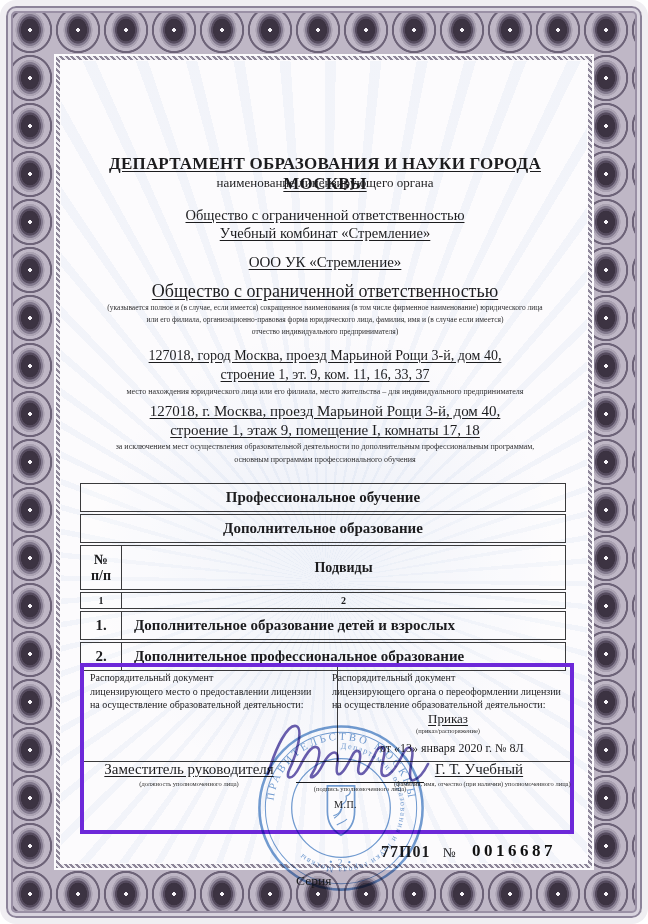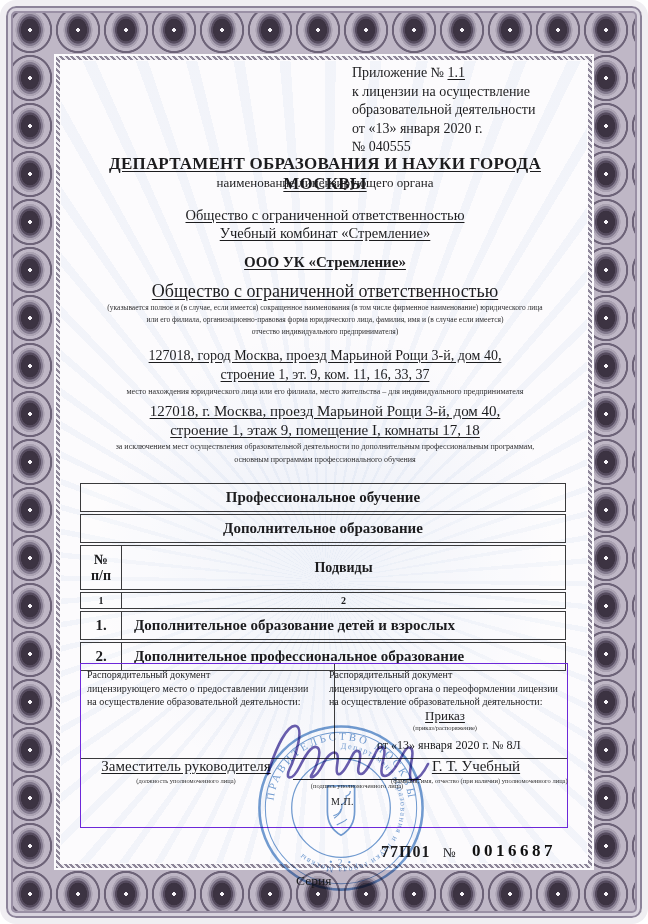--- a/index.html
+++ b/index.html
@@ -22,40 +22,40 @@
     repeating-conic-gradient(from 225deg at 264px 520px, rgba(125,160,210,.08) 0 1.2deg, transparent 1.2deg 5deg);}
   .content{position:absolute;inset:0;}
   .u{text-decoration:underline;text-underline-offset:2px;}
   .ctr{left:70px;width:510px;text-align:center;}
   .fine{font-size:7.5px;color:#2e2e30;line-height:12px;}
   
   .appendix{left:352px;top:64px;width:236px;font-size:14px;line-height:18.5px;text-align:left;}
   .dept-title{top:154px;font-size:17px;font-weight:bold;letter-spacing:.2px;}
   .dept-cap{top:175px;font-size:13px;}
   .org1{top:206px;font-size:14.5px;line-height:18px;}
-  .org-short{top:254px;font-size:15px;font-weight:bold;}
+  .org-short{top:254px;font-size:15px;}
   .legal-form{top:281px;font-size:18px;}
   .org-cap{top:302px;}
   .addr1{top:346px;font-size:14px;line-height:19px;}
   .addr1-cap{top:386px;font-size:8px;}
   .addr2{top:402px;font-size:15px;line-height:19px;}
   .addr2-cap{top:441px;font-size:8px;line-height:12.5px;}
   
   .tbl{left:80px;top:483px;width:486px;font-weight:bold;}
   .trow{border:1px solid #3a3a3c;margin-top:2px;display:flex;align-items:center;background:rgba(255,255,255,.25);}
   .trow:first-child{margin-top:0;}
   .trow.section{height:27px;justify-content:center;font-size:15px;}
   .c1{width:40px;align-self:stretch;border-right:1px solid #3a3a3c;display:flex;flex-direction:column;align-items:center;justify-content:center;}
   .c2{flex:1;display:flex;align-items:center;justify-content:center;}
   .trow.head{height:43px;font-size:14px;}
   .trow.nums{height:15px;font-size:10px;}
   .trow.item{height:27px;font-size:15px;}
   .trow.item .c2{justify-content:flex-start;padding-left:12px;}
   
-  .orders{left:80px;top:663px;width:486px;height:163px;border:1px solid #6d28d9;}
+  .orders{left:80px;top:663px;width:486px;height:163px;border:4px solid #6d28d9;}
   .oleft{position:absolute;left:0;top:0;width:241px;height:86px;border-right:1px solid #3a3a3c;border-bottom:1px solid #3a3a3c;padding:4px 6px;font-size:10px;line-height:13.5px;}
   .oright{position:absolute;left:242px;top:0;right:0;height:86px;border-bottom:1px solid #3a3a3c;padding:4px 6px;font-size:10px;line-height:13.5px;}
   .prikaz{position:absolute;left:242px;top:44px;right:0;text-align:center;font-size:13px;}
   .prikaz-cap{position:absolute;left:242px;top:60px;right:0;text-align:center;font-size:6.5px;color:#333;}
   .odate{position:absolute;left:296px;top:74px;font-size:12px;}
   .sig-pos{position:absolute;left:4px;top:94px;width:202px;text-align:center;font-size:15px;}
   .sig-mid{position:absolute;left:212px;top:94px;width:128px;text-align:center;}
   .sig-line{height:21px;border-bottom:1px solid #1c1c1e;}
   .sig-name{position:absolute;right:6px;top:94px;width:170px;text-align:center;font-size:15px;}
   .scap{font-size:6.5px;color:#333;white-space:nowrap;margin-top:2px;}
@@ -72,27 +72,20 @@
 <body>
 
 <div class="page">
   <div class="band"></div>
   <div class="paper"></div>
   <div class="hatch"></div>
   <div class="watermark"></div>
 
   <div class="content">
 
-    <div class="abs appendix">
-      <div><span>Приложение №</span> <span class="u">1.1</span></div>
-      <div>к лицензии на осуществление</div>
-      <div>образовательной деятельности</div>
-      <div>от «13» января 2020 г.</div>
-      <div>№ 040555</div>
-    </div>
 
     <div class="abs ctr dept-title"><span class="u">ДЕПАРТАМЕНТ ОБРАЗОВАНИЯ И НАУКИ ГОРОДА МОСКВЫ</span></div>
     <div class="abs ctr dept-cap">наименование лицензирующего органа</div>
 
     <div class="abs ctr org1">
       <div><span class="u">Общество с ограниченной ответственностью</span></div>
       <div><span class="u">Учебный комбинат «Стремление»</span></div>
     </div>
     <div class="abs ctr org-short"><span class="u">ООО УК «Стремление»</span></div>
     <div class="abs ctr legal-form"><span class="u">Общество с ограниченной ответственностью</span></div>

